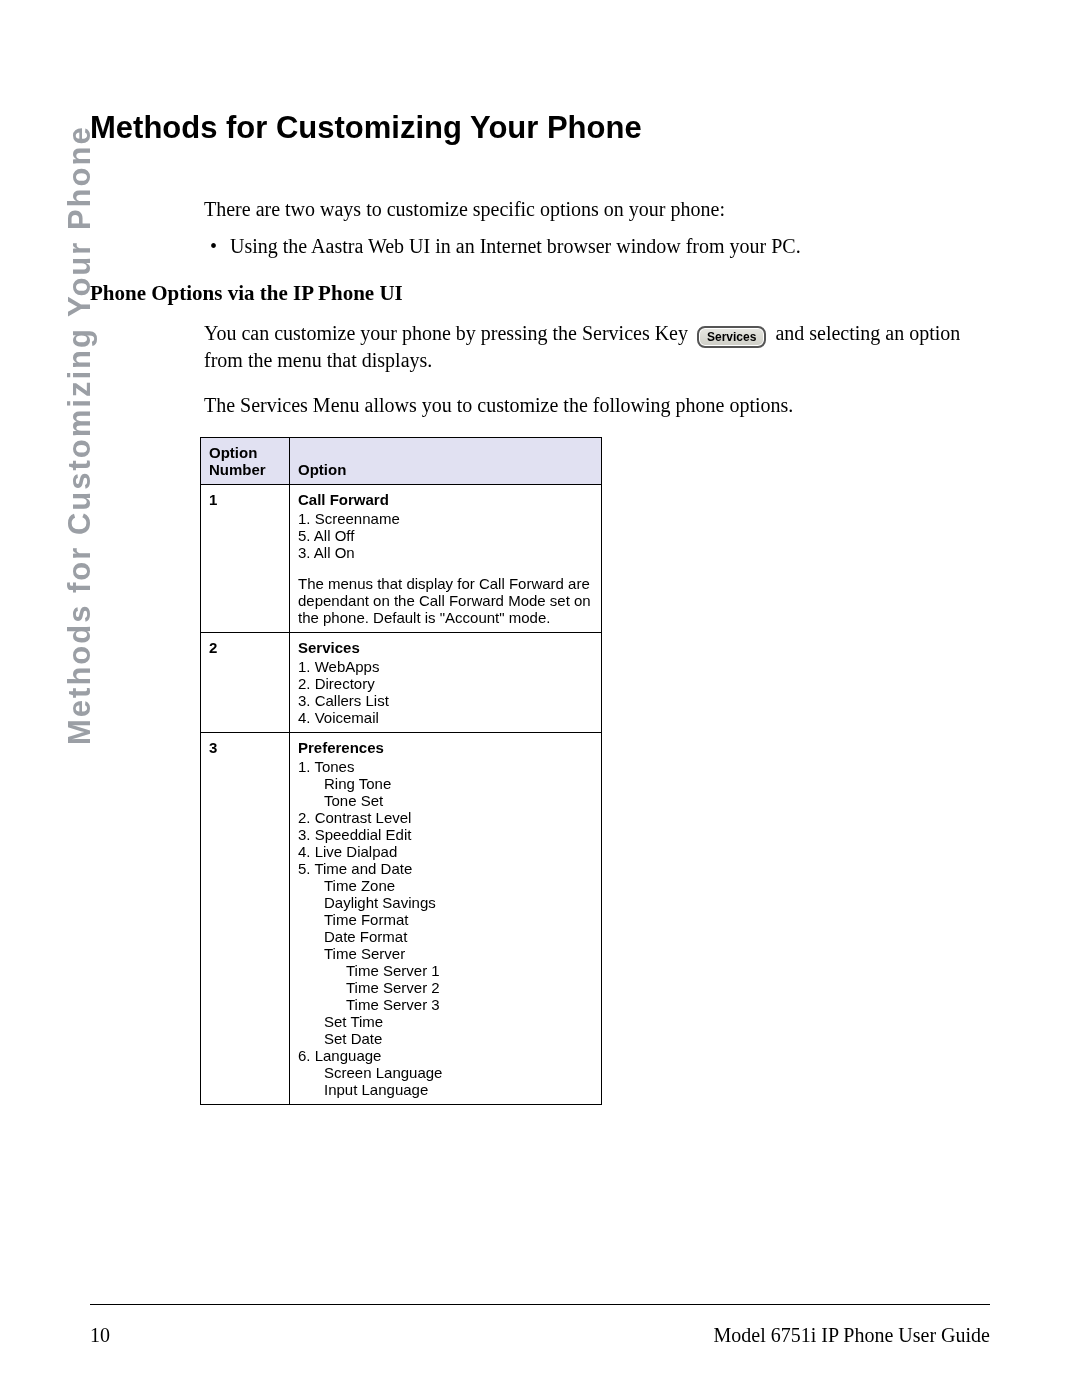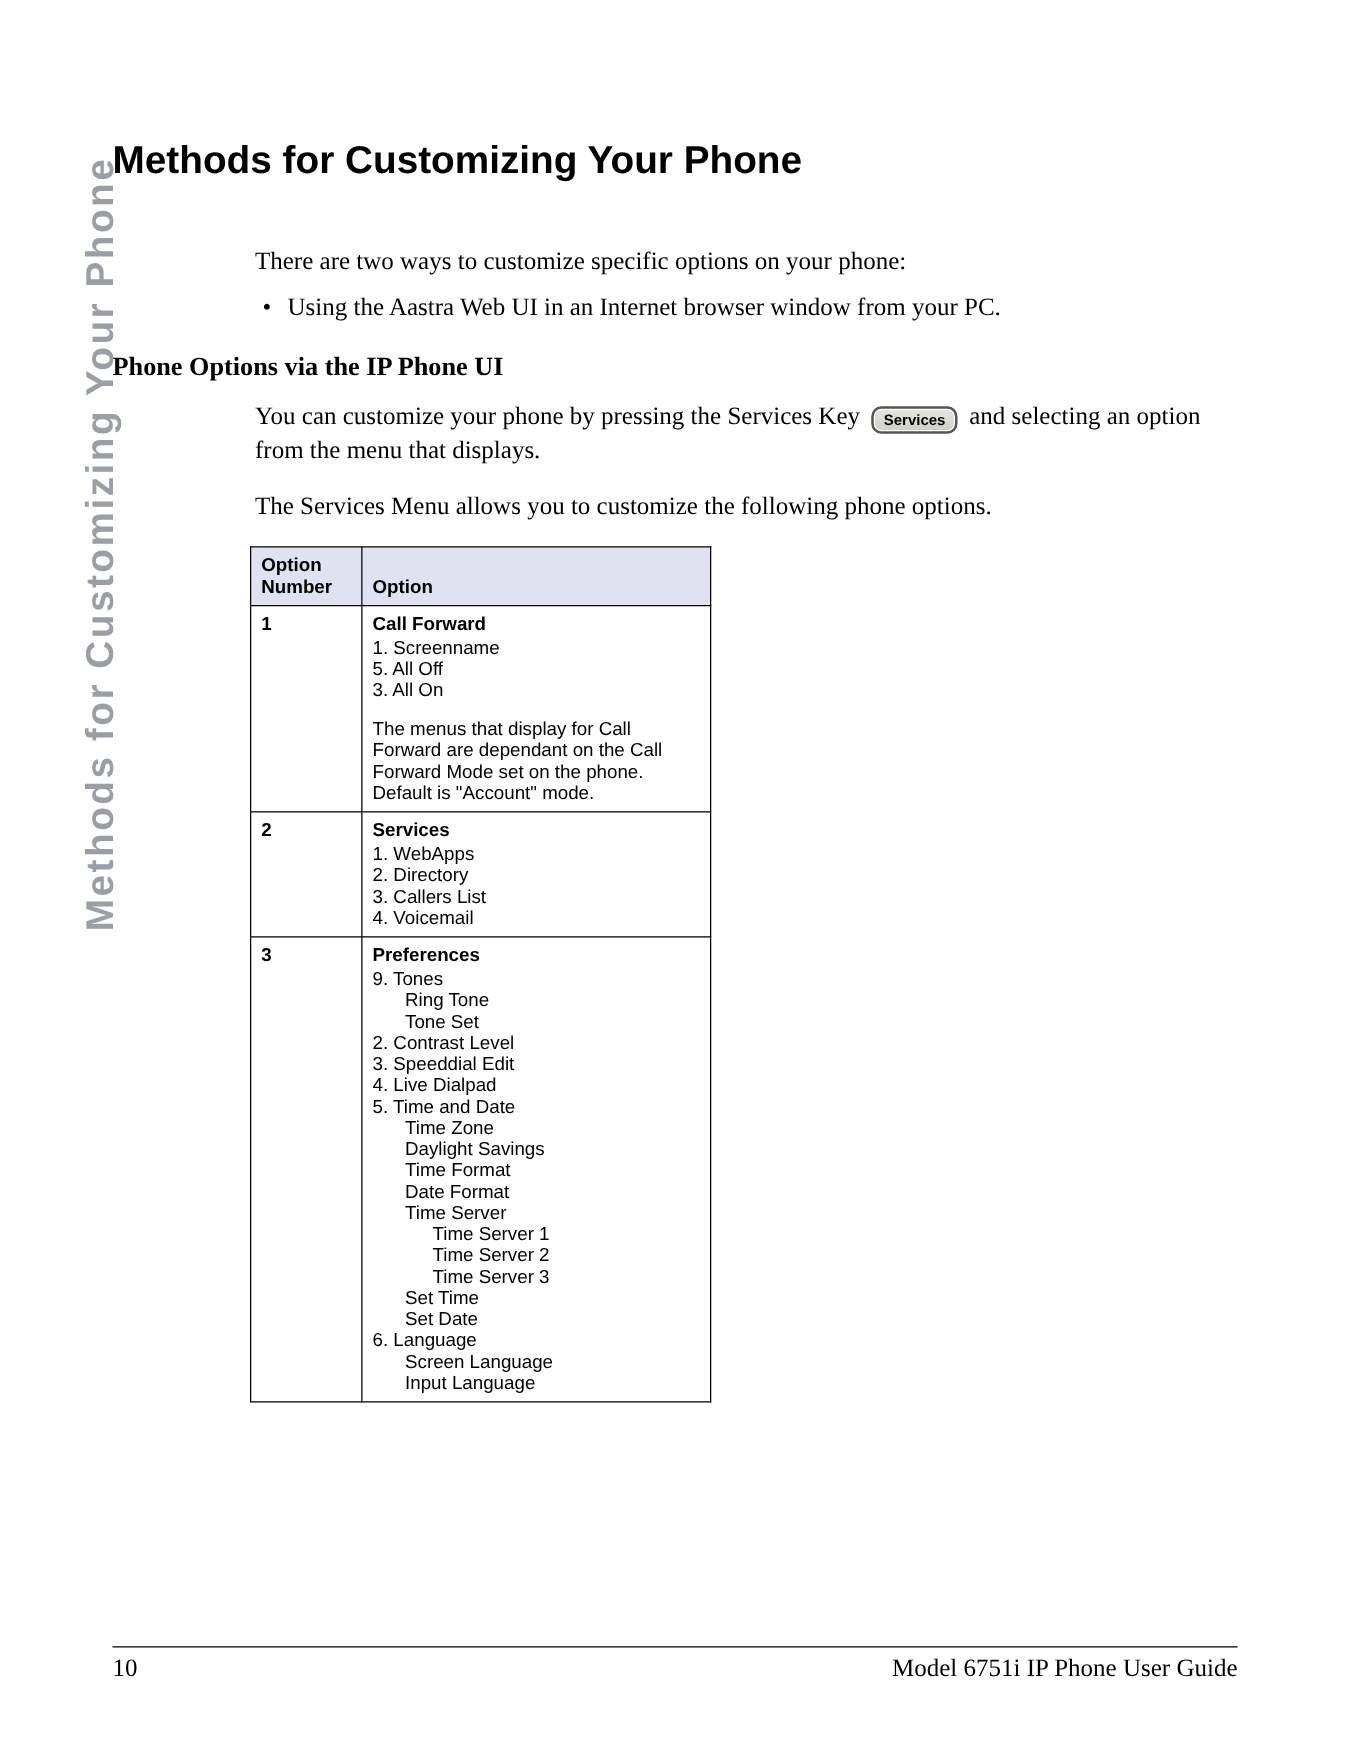--- a/index.html
+++ b/index.html
@@ -79,21 +79,21 @@
     font-weight: bold;
     font-size: 21px;
     margin: 21px 0 14px 0;
   }
   .para {
     margin: 0 0 18px 0;
   }
   table.options {
     border-collapse: collapse;
     margin-left: 110px;
-    width: 369px;
+    width: 402px;
     font-family: Arial, Helvetica, sans-serif;
     font-size: 15px;
   }
   table.options th {
     background: #e1e1f2;
     border: 1px solid #000;
     text-align: left;
     vertical-align: bottom;
     padding: 6px 8px;
     font-weight: bold;
@@ -120,21 +120,21 @@
   .opt-note {
     display: block;
     margin-top: 14px;
   }
   .footer {
     position: absolute;
     bottom: 50px;
     left: 90px;
     right: 90px;
     border-top: 1px solid #000;
-    padding-top: 6px;
+    padding-top: 19px;
     font-size: 20px;
   }
   .footer .pageno { float: left; }
   .footer .title { float: right; }
 </style>
 </head>
 <body>
 
 <div class="page">
 
@@ -185,21 +185,21 @@
           <span class="opt-line">1. WebApps</span>
           <span class="opt-line">2. Directory</span>
           <span class="opt-line">3. Callers List</span>
           <span class="opt-line">4. Voicemail</span>
         </td>
       </tr>
       <tr>
         <td class="num">3</td>
         <td>
           <span class="opt-title">Preferences</span>
-          <span class="opt-line">9. Tones</span>
+          <span class="opt-line">1. Tones</span>
           <span class="opt-sub1">Ring Tone</span>
           <span class="opt-sub1">Tone Set</span>
           <span class="opt-line">2. Contrast Level</span>
           <span class="opt-line">3. Speeddial Edit</span>
           <span class="opt-line">4. Live Dialpad</span>
           <span class="opt-line">5. Time and Date</span>
           <span class="opt-sub1">Time Zone</span>
           <span class="opt-sub1">Daylight Savings</span>
           <span class="opt-sub1">Time Format</span>
           <span class="opt-sub1">Date Format</span>

